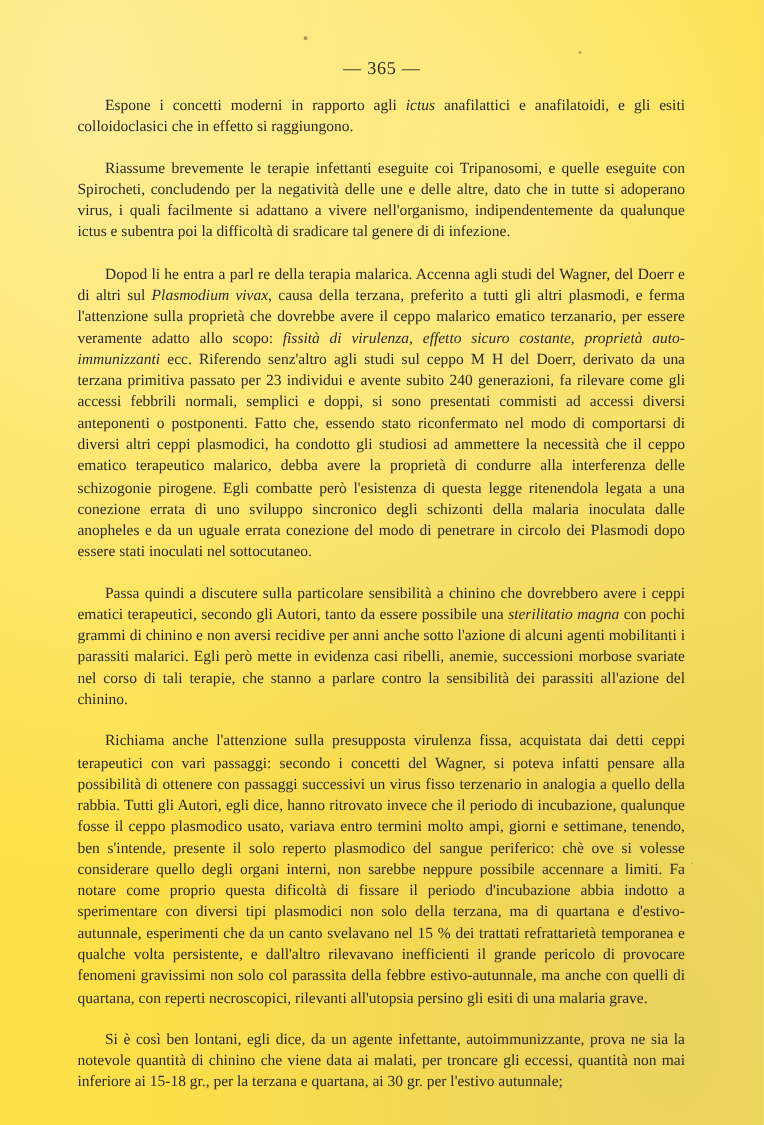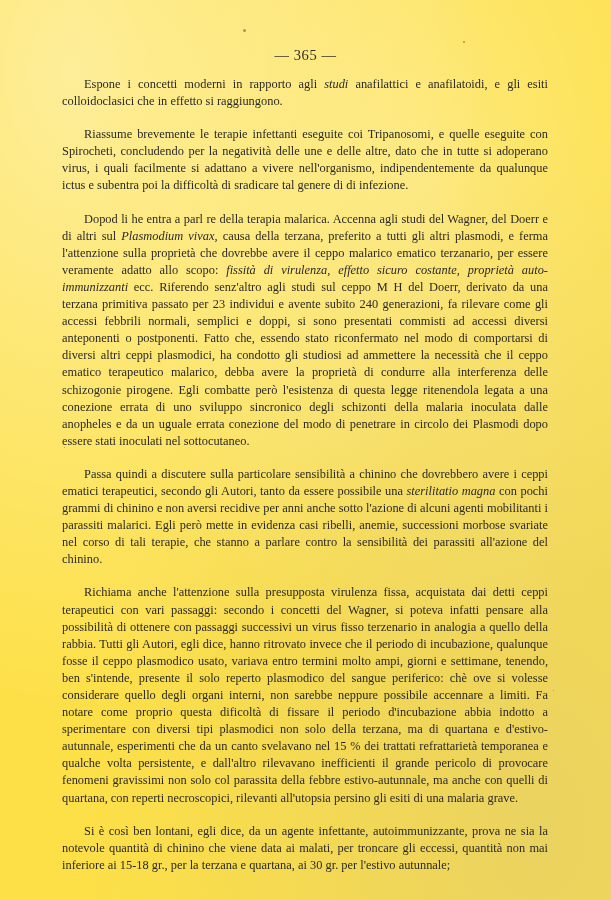--- a/index.html
+++ b/index.html
@@ -82,20 +82,20 @@
 
 <div class="page">
   <div class="speck s1"></div>
   <div class="speck s2"></div>
   <div class="speck s3"></div>
   <div class="speck s4"></div>
 
   <div class="folio">— 365 —</div>
 
   <div class="body-col" id="body-col">
-      <p>Espone i concetti moderni in rapporto agli <i>studi</i> anafilattici e anafilatoidi, e gli esiti colloidoclasici che in effetto si raggiungono.</p>
+      <p>Espone i concetti moderni in rapporto agli <i>ictus</i> anafilattici e anafilatoidi, e gli esiti colloidoclasici che in effetto si raggiungono.</p>
       <p>Riassume brevemente le terapie infettanti eseguite coi Tripanosomi, e quelle eseguite con Spirocheti, concludendo per la negatività delle une e delle altre, dato che in tutte si adoperano virus, i quali facilmente si adattano a vivere nell'organismo, indipendentemente da qualunque ictus e subentra poi la difficoltà di sradicare tal genere di di infezione.</p>
       <p>Dopod li he entra a  parl re della terapia malarica. Accenna agli studi del Wagner, del Doerr e di altri sul <i>Plasmodium vivax</i>, causa della terzana, preferito a tutti gli altri plasmodi, e ferma l'attenzione sulla proprietà che dovrebbe avere il ceppo malarico ematico terzanario, per essere veramente adatto allo scopo: <i>fissità di virulenza, effetto sicuro costante, proprietà auto-immunizzanti</i> ecc. Riferendo senz'altro agli studi sul ceppo M H del Doerr, derivato da una terzana primitiva passato per 23 individui e avente subito 240 generazioni, fa rilevare come gli accessi febbrili normali, semplici e doppi, si sono presentati commisti ad accessi diversi anteponenti o postponenti. Fatto che, essendo stato riconfermato nel modo di comportarsi di diversi altri ceppi plasmodici, ha condotto gli studiosi ad ammettere la necessità che il ceppo ematico terapeutico malarico, debba avere la proprietà di condurre alla interferenza delle schizogonie pirogene. Egli combatte però l'esistenza di questa legge ritenendola legata a una conezione errata di uno sviluppo sincronico degli schizonti della malaria inoculata dalle anopheles e da un uguale errata conezione del modo di penetrare in circolo dei Plasmodi dopo essere stati inoculati nel sottocutaneo.</p>
       <p>Passa quindi a discutere sulla particolare sensibilità a chinino che dovrebbero avere i ceppi ematici terapeutici, secondo gli Autori, tanto da essere possibile una <i>sterilitatio magna</i> con pochi grammi di chinino e non aversi recidive per anni anche sotto l'azione di alcuni agenti mobilitanti i parassiti malarici. Egli però mette in evidenza casi ribelli, anemie, successioni morbose svariate nel corso di tali terapie, che stanno a parlare contro la sensibilità dei parassiti all'azione del chinino.</p>
       <p>Richiama anche l'attenzione sulla presupposta virulenza fissa, acquistata dai detti ceppi terapeutici con vari passaggi: secondo i concetti del Wagner, si poteva infatti pensare alla possibilità di ottenere con passaggi successivi un virus fisso terzenario in analogia a quello della rabbia. Tutti gli Autori, egli dice, hanno ritrovato invece che il periodo di incubazione, qualunque fosse il ceppo plasmodico usato, variava entro termini molto ampi, giorni e settimane, tenendo, ben s'intende, presente il solo reperto plasmodico del sangue periferico: chè ove si volesse considerare quello degli organi interni, non sarebbe neppure possibile accennare a limiti. Fa notare come proprio questa dificoltà di fissare il periodo d'incubazione abbia indotto a sperimentare con diversi tipi plasmodici non solo della terzana, ma di quartana e d'estivo-autunnale, esperimenti che da un canto svelavano nel 15 % dei trattati refrattarietà temporanea e qualche volta persistente, e dall'altro rilevavano inefficienti il grande pericolo di provocare fenomeni gravissimi non solo col parassita della febbre estivo-autunnale, ma anche con quelli di quartana, con reperti necroscopici, rilevanti all'utopsia persino gli esiti di una malaria grave.</p>
       <p>Si è così ben lontani, egli dice, da un agente infettante, autoimmunizzante, prova ne sia la notevole quantità di chinino che viene data ai malati, per troncare gli eccessi, quantità non mai inferiore ai 15-18 gr., per la terzana e quartana, ai 30 gr. per l'estivo autunnale;</p>
     </div>
 </div>
 
 </body></html>

